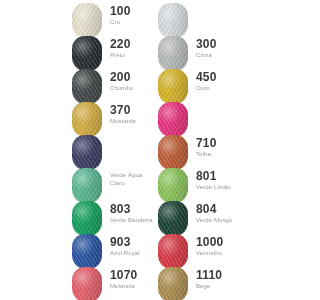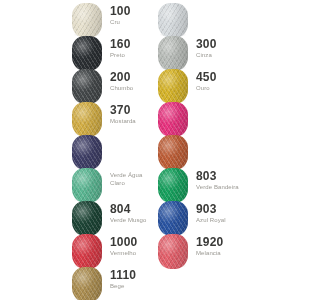--- a/index.html
+++ b/index.html
@@ -152,21 +152,21 @@
       </div>
       <div class="cell">
         <div class="ball-wrap">
           <div class="shadow"></div>
           <div class="ball" style="background: rgb(43, 47, 51);">
             <div class="tex"></div>
             <div class="shade"></div>
           </div>
         </div>
         <div class="labels">
-          <div class="code">160</div>
+          <div class="code">220</div>
           <div class="cname">Preto</div>
         </div>
       </div>
       <div class="cell">
         <div class="ball-wrap">
           <div class="shadow"></div>
           <div class="ball" style="background: rgb(185, 189, 185);">
             <div class="tex"></div>
             <div class="shade"></div>
           </div>
@@ -234,31 +234,48 @@
         </div>
       </div>
       <div class="cell">
         <div class="ball-wrap">
           <div class="shadow"></div>
           <div class="ball" style="background: rgb(191, 95, 56);">
             <div class="tex"></div>
             <div class="shade"></div>
           </div>
         </div>
+        <div class="labels">
+          <div class="code">710</div>
+          <div class="cname">Telha</div>
+        </div>
       </div>
       <div class="cell">
         <div class="ball-wrap">
           <div class="shadow"></div>
           <div class="ball" style="background: rgb(91, 183, 147);">
             <div class="tex"></div>
             <div class="shade"></div>
           </div>
         </div>
         <div class="labels">
           <div class="cname">Verde Água Claro</div>
+        </div>
+      </div>
+      <div class="cell">
+        <div class="ball-wrap">
+          <div class="shadow"></div>
+          <div class="ball" style="background: rgb(140, 196, 92);">
+            <div class="tex"></div>
+            <div class="shade"></div>
+          </div>
+        </div>
+        <div class="labels">
+          <div class="code">801</div>
+          <div class="cname">Verde Limão</div>
         </div>
       </div>
       <div class="cell">
         <div class="ball-wrap">
           <div class="shadow"></div>
           <div class="ball" style="background: rgb(23, 161, 94);">
             <div class="tex"></div>
             <div class="shade"></div>
           </div>
         </div>
@@ -308,21 +325,21 @@
       </div>
       <div class="cell">
         <div class="ball-wrap">
           <div class="shadow"></div>
           <div class="ball" style="background: rgb(228, 97, 108);">
             <div class="tex"></div>
             <div class="shade"></div>
           </div>
         </div>
         <div class="labels">
-          <div class="code">1920</div>
+          <div class="code">1070</div>
           <div class="cname">Melancia</div>
         </div>
       </div>
       <div class="cell">
         <div class="ball-wrap">
           <div class="shadow"></div>
           <div class="ball" style="background: rgb(173, 143, 82);">
             <div class="tex"></div>
             <div class="shade"></div>
           </div>

